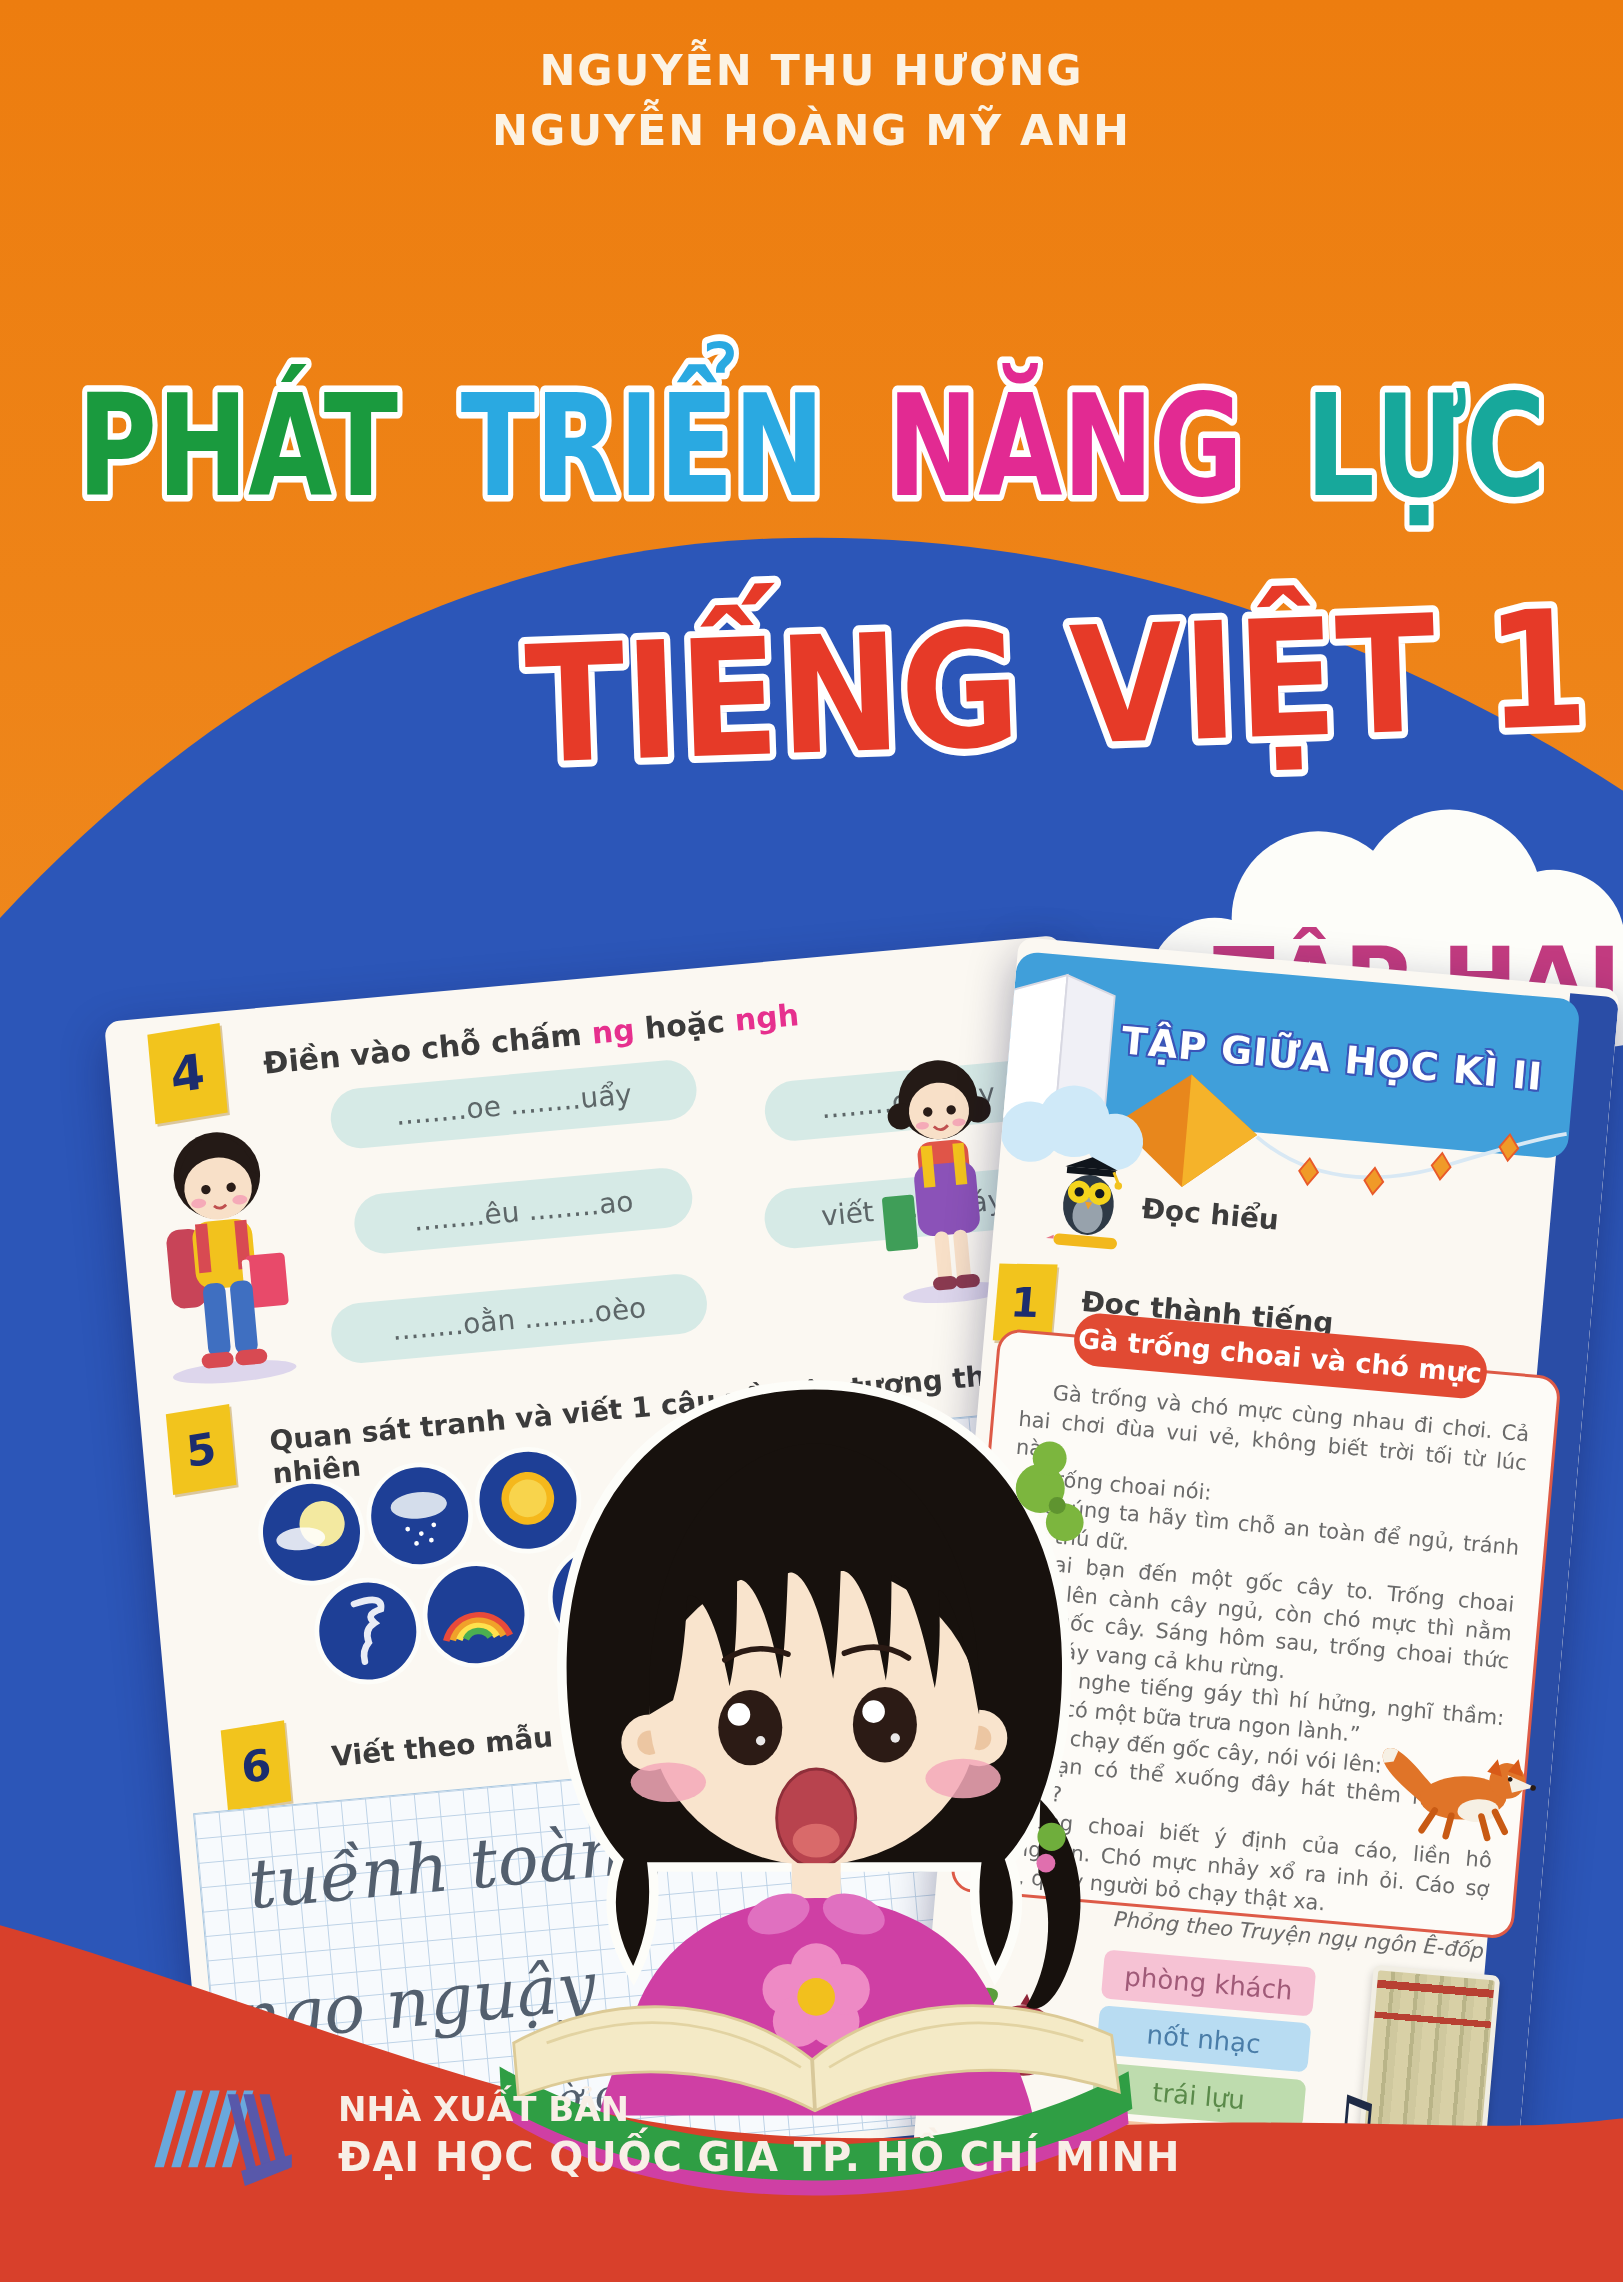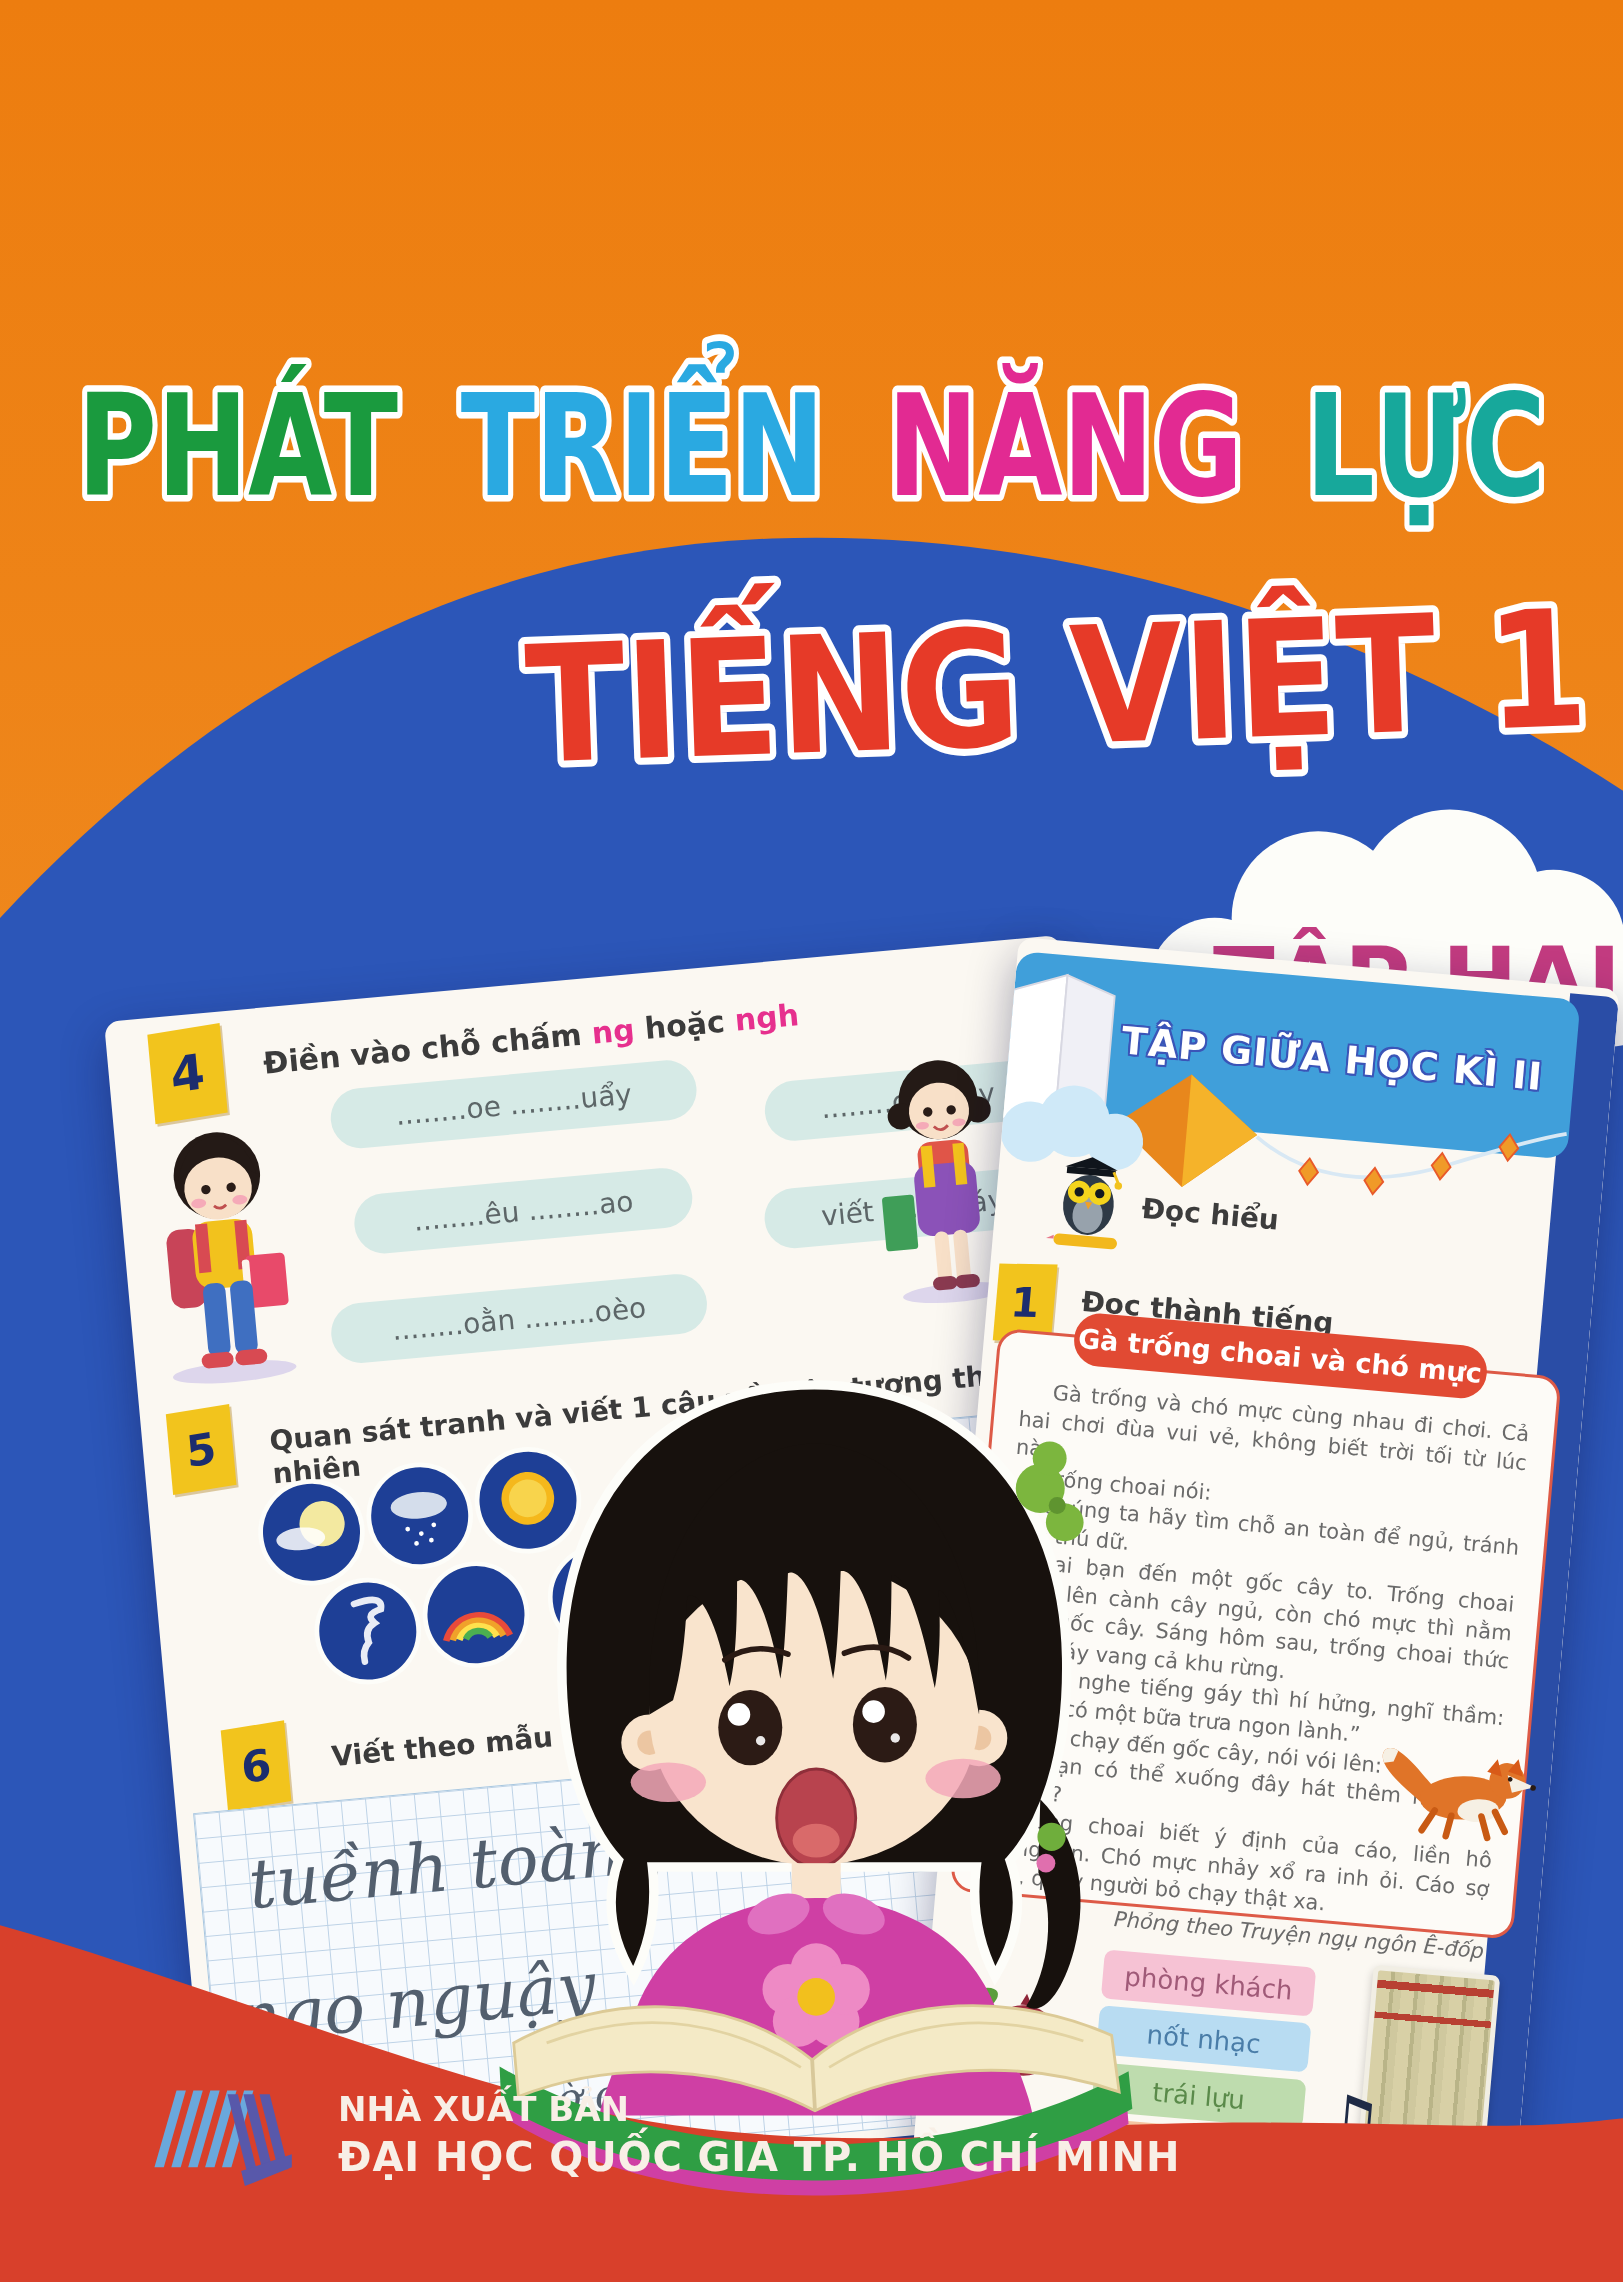--- a/index.html
+++ b/index.html
@@ -78,20 +78,24 @@
 </style>
 </head>
 <body>
 
 <div id="cover">
 
   <svg class="abs" style="left:0;top:0" width="1623" height="2282" viewBox="0 0 1724 2424">
     <path d="M0,975 C220,740 480,585 820,572 C1160,560 1480,680 1724,840 L1724,2424 L0,2424 Z" fill="#2c56b8"></path>
   </svg>
 
+  <div class="abs authors">
+    <div>NGUYỄN THU HƯƠNG</div>
+    <div>NGUYỄN HOÀNG MỸ ANH</div>
+  </div>
 
   <svg class="abs" style="left:0;top:311px" width="1623" height="245" viewBox="0 0 1724 260">
     <text x="862" y="195" text-anchor="middle" font-size="150" font-weight="bold" textLength="1560" lengthAdjust="spacingAndGlyphs" stroke="#ffffff" stroke-width="14" paint-order="stroke" stroke-linejoin="round">
       <tspan fill="#1a9a3e">PHÁT</tspan>
       <tspan fill="#2aa9e1" dx="34">TRIỂN</tspan>
       <tspan fill="#e22a92" dx="34">NĂNG</tspan>
       <tspan fill="#17a89b" dx="34">LỰC</tspan>
     </text>
   </svg>
   <svg class="abs" style="left:0;top:560px" width="1623" height="235" viewBox="0 0 1724 250">

